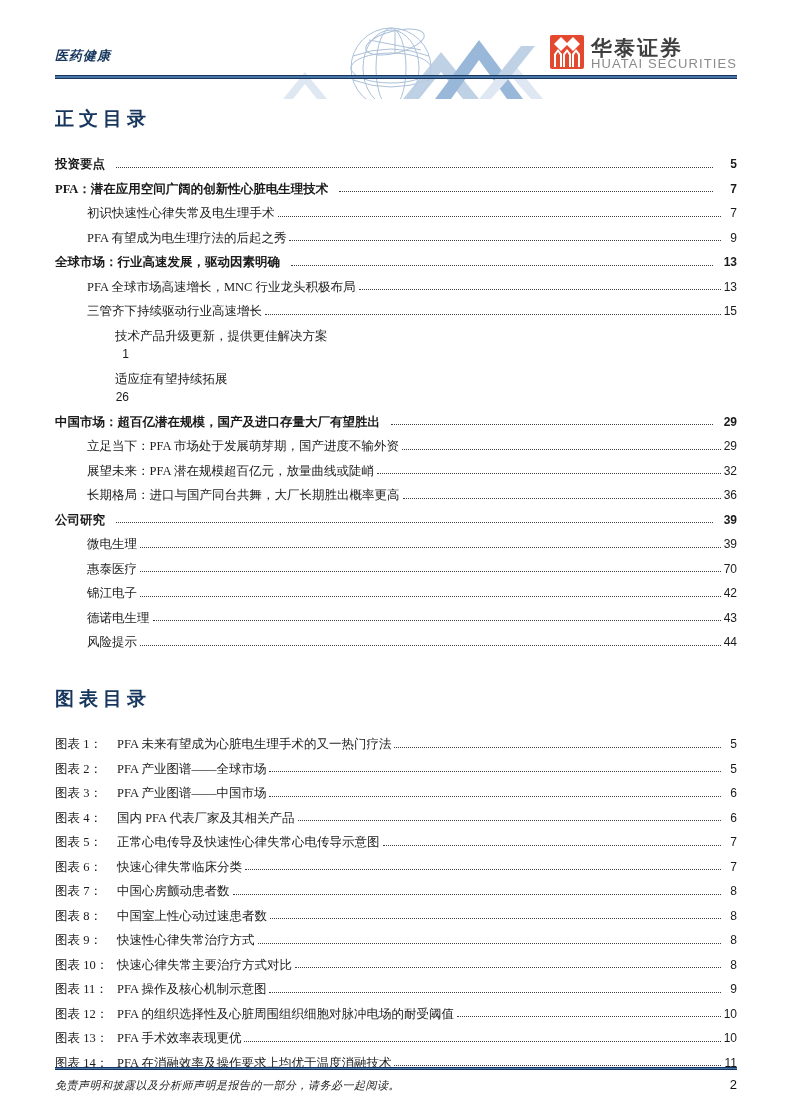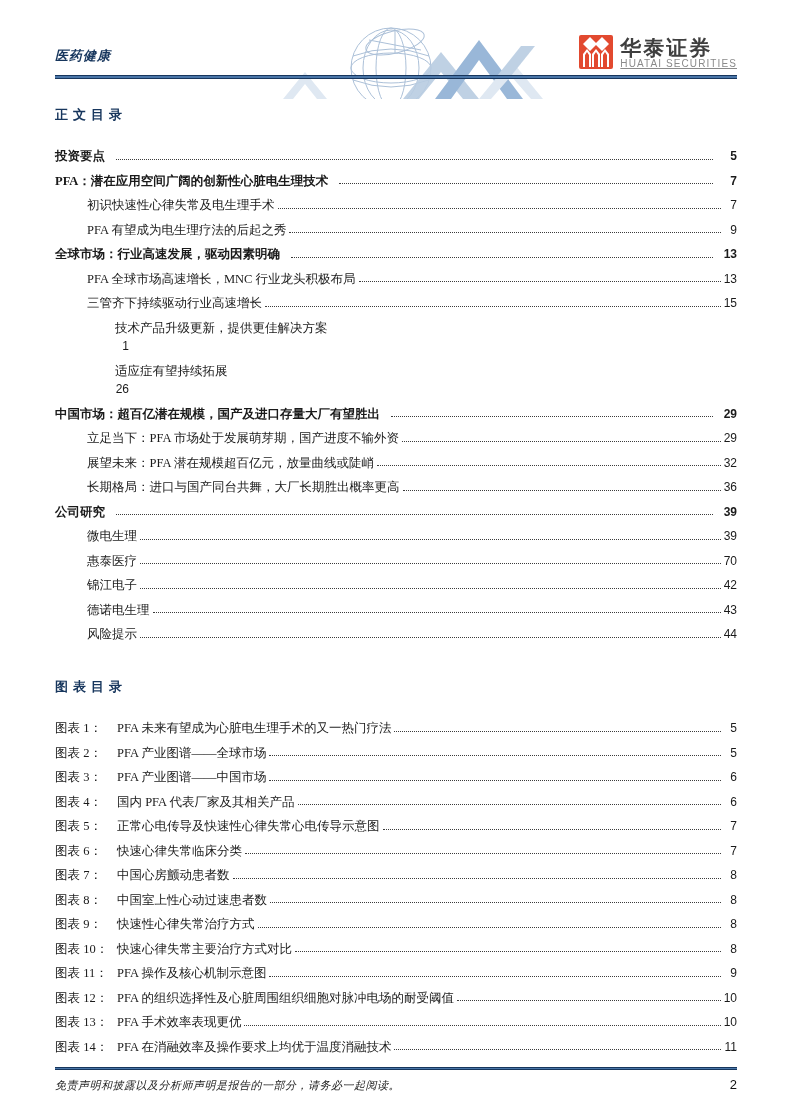--- a/index.html
+++ b/index.html
@@ -16,30 +16,30 @@
   .header { position:relative; height:33px; }
   .header-category {
     position:relative; z-index:2;
     font-size:13px; font-weight:bold; font-style:italic;
     color:var(--navy,#17365d); letter-spacing:1px; padding-top:5px;
   }
   .header-graphic { position:absolute; left:228px; top:-22px; z-index:1; }
   .brand { position:absolute; right:0; top:-8px; display:flex; align-items:center; z-index:2; }
   .brand-logo { width:34px; height:36px; margin-right:7px; }
   .brand-cn { font-family:"Liberation Sans","DejaVu Sans",sans-serif; font-weight:bold; font-size:21px; color:#3f3f3f; letter-spacing:2px; line-height:23px; }
-  .brand-en { font-family:"Liberation Sans","DejaVu Sans",sans-serif; font-size:10px; color:#8a8a8a; letter-spacing:1.1px; line-height:9px;text-decoration:underline; }
+  .brand-en { font-family:"Liberation Sans","DejaVu Sans",sans-serif; font-size:13px; color:#8a8a8a; letter-spacing:1.1px; line-height:9px; }
   .header-rule, .footer-rule {
     height:4px;
     background:linear-gradient(180deg,#17365d 0 28%,#4a76a8 28% 72%,#17365d 72% 100%);
   }
   .header-rule { position:relative; z-index:2; }
 
   
   .section-title {
-    color:var(--navy,#17365d); font-weight:bold; font-size:13px;
+    color:var(--navy,#17365d); font-weight:bold; font-size:19px;
     letter-spacing:5px; margin:27px 0 25px 0;
   }
   .section-title.figures-title { margin-top:37px; }
 
   
   .toc-row {
     display:flex; align-items:baseline;
     font-size:12.5px; line-height:14px; margin-bottom:10.5px;
   }
   .toc-row.lvl1 { font-weight:bold; margin-top:6px;gap:8px; }

